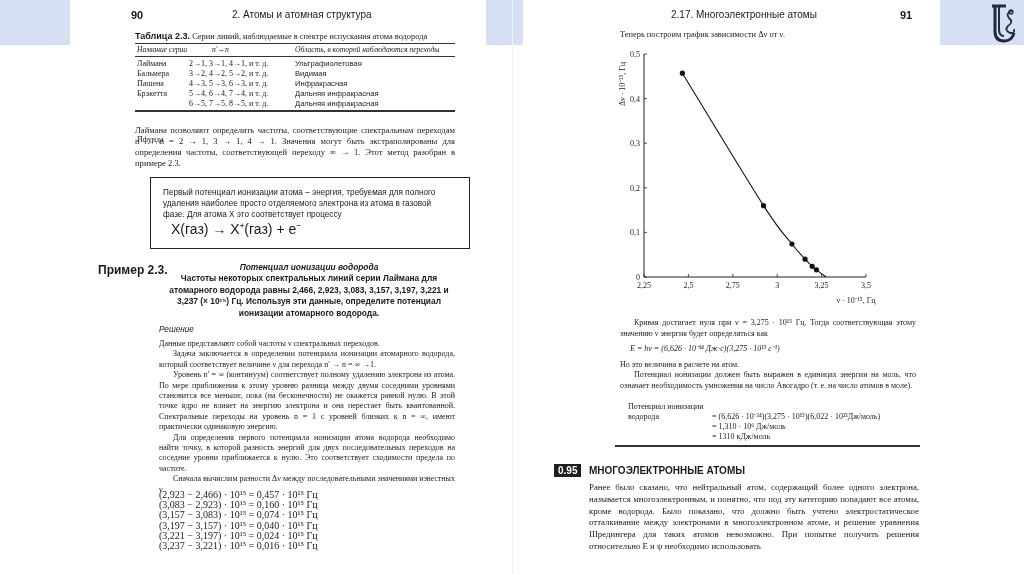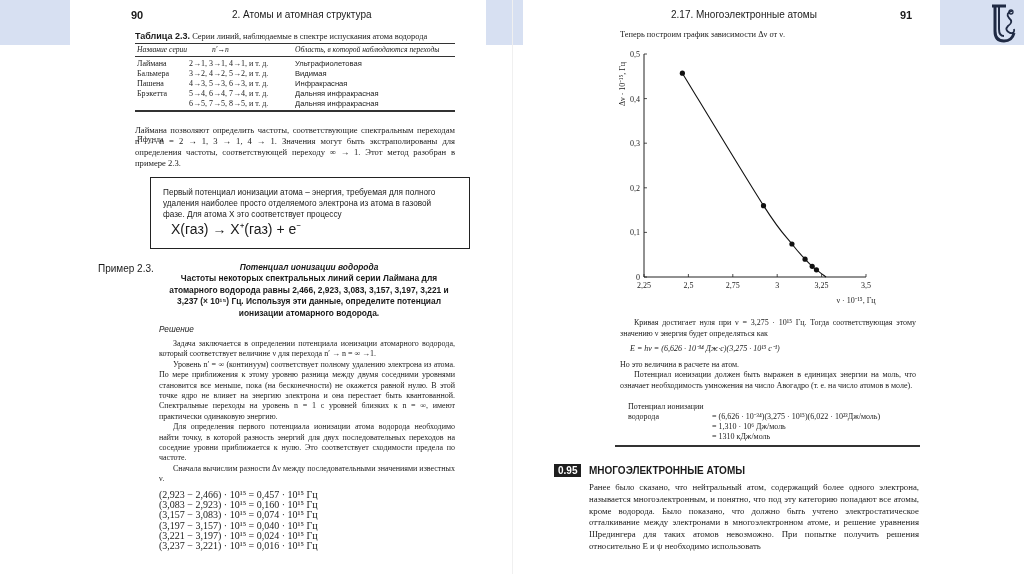--- a/index.html
+++ b/index.html
@@ -17,21 +17,21 @@
   .rule { position:absolute; background:#333; }
   .thead { font-style:italic; font-size:7.6px; white-space:nowrap; }
   .trow { font-size:8px; white-space:nowrap; position:absolute; }
   .trow span { position:absolute; top:0; }
   .trow .c3 { font-family:"Liberation Sans", sans-serif; font-size:7.6px; }
   .para { font-size:8.6px; line-height:11px; text-align:justify; }
   .para p { margin:0; }
   .indent { text-indent:14px; }
   .box { position:absolute; border:1.5px solid #222; box-sizing:border-box; }
   .box .sans { font-size:8.2px; line-height:11.2px; }
-  .ex-label { font-family:"Liberation Sans", sans-serif; font-weight:normal; font-size:10px; }
+  .ex-label { font-family:"Liberation Sans", sans-serif; font-weight:bold; font-size:12px; }
   .ex-body { font-family:"Liberation Sans", sans-serif; font-weight:bold; font-size:8.4px; line-height:11.4px;text-align:center; }
   .ex-title { font-style:italic; }
   .solution { font-family:"Liberation Sans", sans-serif; font-style:italic; font-size:8.2px; }
   .calc { font-size:10px; line-height:10.2px; white-space:nowrap; }
   .sec-num { position:absolute; background:#1e1e1e; color:#fff; font-family:"Liberation Sans", sans-serif;
              font-weight:bold; font-size:10px; padding:1px 4px; }
   .sec-title { font-family:"Liberation Sans", sans-serif; font-weight:bold; font-size:10px; white-space:nowrap; }
   svg text { font-family:"Liberation Serif", serif; }
 </style>
 </head>
@@ -100,20 +100,21 @@
 </div>
 
 <div class="abs ex-label" style="left:98px;top:263px;">Пример 2.3.</div>
 <div class="abs ex-body" style="left:159px;top:262px;width:300px;">
   <div class="ex-title">Потенциал ионизации водорода</div>
   <div>Частоты некоторых спектральных линий серии Лаймана для атомарного водорода равны 2,466, 2,923, 3,083, 3,157, 3,197, 3,221 и 3,237 (× 10¹⁵) Гц. Используя эти данные, определите потенциал ионизации атомарного водорода.</div>
 </div>
 <div class="abs solution" style="left:159px;top:325px;">Решение</div>
 
 <div class="abs para" style="left:159px;top:339px;width:296px;font-size:8px;line-height:10.4px;">
+  <p>Данные представляют собой частоты ν спектральных переходов.</p>
   <p class="indent">Задача заключается в определении потенциала ионизации атомарного водорода, который соответствует величине ν для перехода n′ → n = ∞ →1.</p>
   <p class="indent">Уровень n′ = ∞ (континуум) соответствует полному удалению электрона из атома. По мере приближения к этому уровню разница между двумя соседними уровнями становится все меньше, пока (на бесконечности) не окажется равной нулю. В этой точке ядро не влияет на энергию электрона и она перестает быть квантованной. Спектральные переходы на уровень n = 1 с уровней близких к n = ∞, имеют практически одинаковую энергию.</p>
   <p class="indent">Для определения первого потенциала ионизации атома водорода необходимо найти точку, в которой разность энергий для двух последовательных переходов на соседние уровни приближается к нулю. Это соответствует сходимости предела по частоте.</p>
   <p class="indent">Сначала вычислим разности Δν между последовательными значениями известных ν.</p>
 </div>
 
 <div class="abs calc" style="left:159px;top:490px;">
   <div>(2,923 − 2,466) · 10¹⁵ = 0,457 · 10¹⁵ Гц</div>
   <div>(3,083 − 2,923) · 10¹⁵ = 0,160 · 10¹⁵ Гц</div>
   <div>(3,157 − 3,083) · 10¹⁵ = 0,074 · 10¹⁵ Гц</div>

